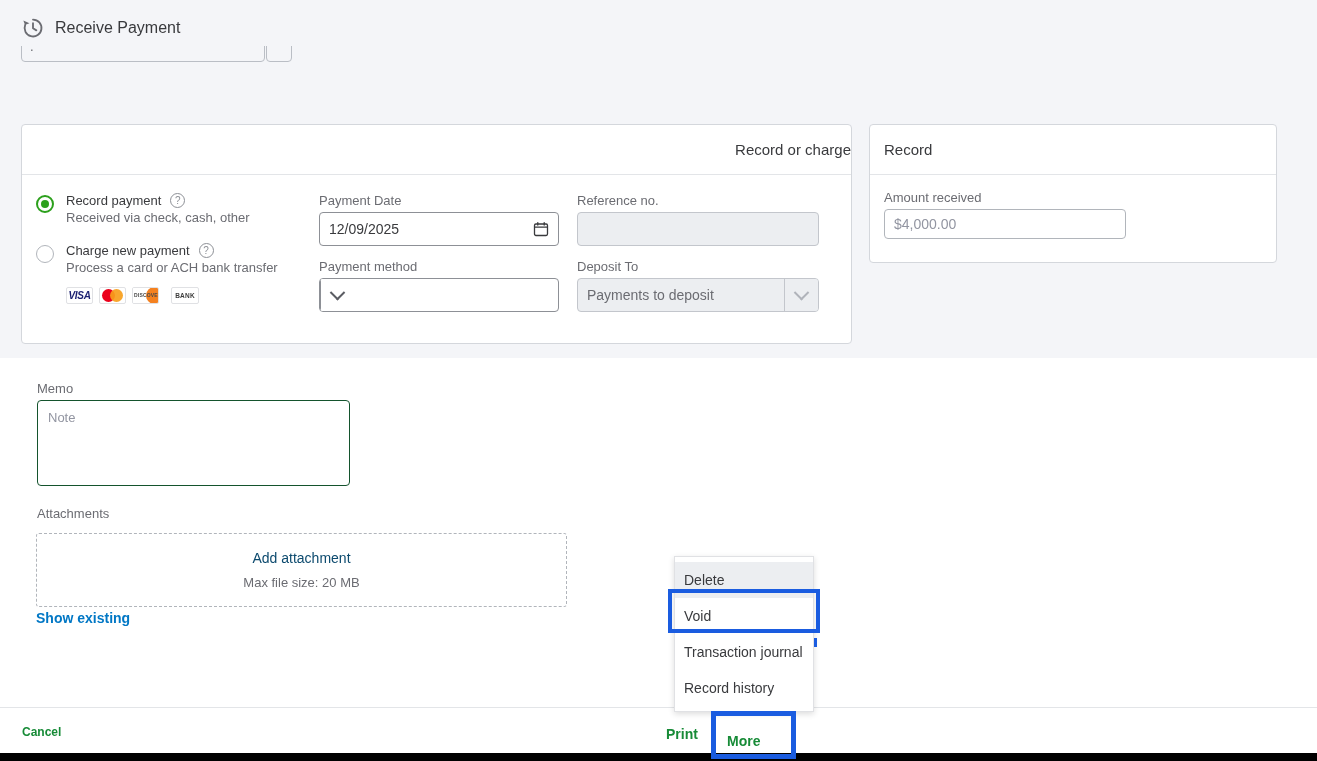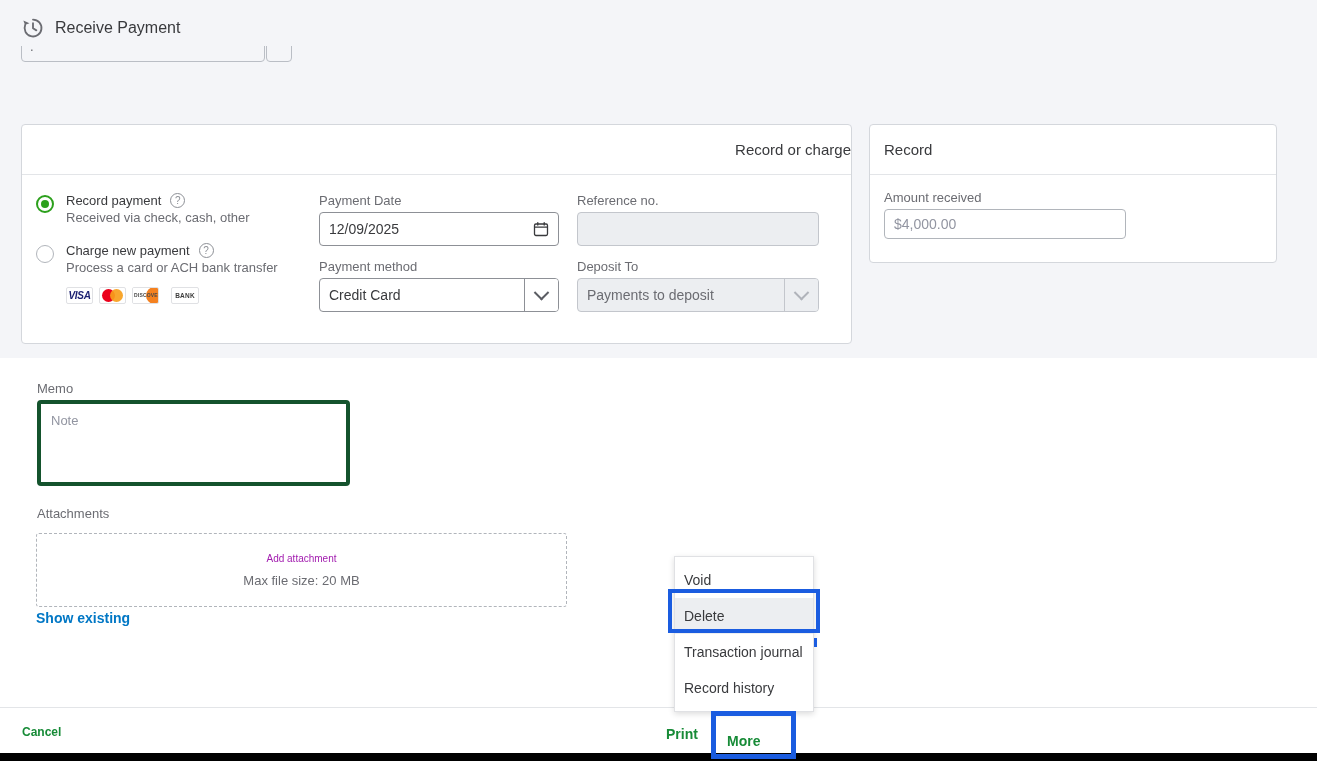--- a/index.html
+++ b/index.html
@@ -284,21 +284,21 @@
   
   #memo-label {
     position: absolute;
     left: 37px; top: 381px;
     font-size: 13px; color: #6b6c72;
   }
   #memo-box {
     position: absolute;
     left: 37px; top: 400px;
     width: 313px; height: 86px;
-    border: 4px solid #14532d;
+    border: 1px solid #14532d;
     border-radius: 4px;
     background: #fff;
     padding: 9px 10px;
     font-size: 13px;
     color: #9295a1;
   }
 
   
   #attach-label {
     position: absolute;
@@ -310,22 +310,22 @@
     left: 36px; top: 533px;
     width: 531px; height: 74px;
     border: 1px dashed #b1b5bb;
     border-radius: 3px;
     display: flex;
     flex-direction: column;
     align-items: center;
     justify-content: center;
   }
   #attach-drop .add-link {
-    font-size: 10px;
-    color: #a21caf;
+    font-size: 14px;
+    color: #0c4a6e;
     margin-bottom: 9px;
   }
   #attach-drop .max-size {
     font-size: 13px;
     color: #6b6c72;
   }
   #show-existing {
     position: absolute;
     left: 36px; top: 610px;
     width: 531px;
@@ -499,21 +499,20 @@
             <svg width="16" height="16" viewBox="0 0 16 16" fill="none">
               <rect x="1.5" y="3" width="13" height="11.5" rx="1.4" stroke="#393a3d" stroke-width="1.3"></rect>
               <path d="M1.5 6.2h13" stroke="#393a3d" stroke-width="1.3"></path>
               <path d="M4.8 1.6v2.4M11.2 1.6v2.4" stroke="#393a3d" stroke-width="1.3" stroke-linecap="round"></path>
             </svg>
           </span>
         </div>
 
         <span class="field-label second">Payment method</span>
         <div class="input-shell w240">
-          <span class="txt">Credit Card</span>
           <span class="chev-btn">
               <span class="chev"></span>
             </span>
         </div>
       </div>
 
       <div class="field-group">
         <span class="field-label">Reference no.</span>
         <div class="input-shell w242 disabled">
           <span class="txt"></span>
@@ -546,22 +545,22 @@
 <div id="memo-box">Note</div>
 
 <span id="attach-label">Attachments</span>
 <div id="attach-drop">
   <span class="add-link">Add attachment</span>
   <span class="max-size">Max file size: 20 MB</span>
 </div>
 <div id="show-existing">Show existing</div>
 
 <div id="more-menu">
+  <div class="menu-item active">Delete</div>
   <div class="menu-item">Void</div>
-  <div class="menu-item active">Delete</div>
   <div class="menu-item">Transaction journal</div>
   <div class="menu-item">Record history</div>
 </div>
 <div id="delete-highlight"></div>
 <div id="tj-artifact"></div>
 
 <div id="footer-bar"></div>
 <div id="cancel-btn">Cancel</div>
 <div id="print-btn">Print</div>
 <div id="more-btn">More</div>

